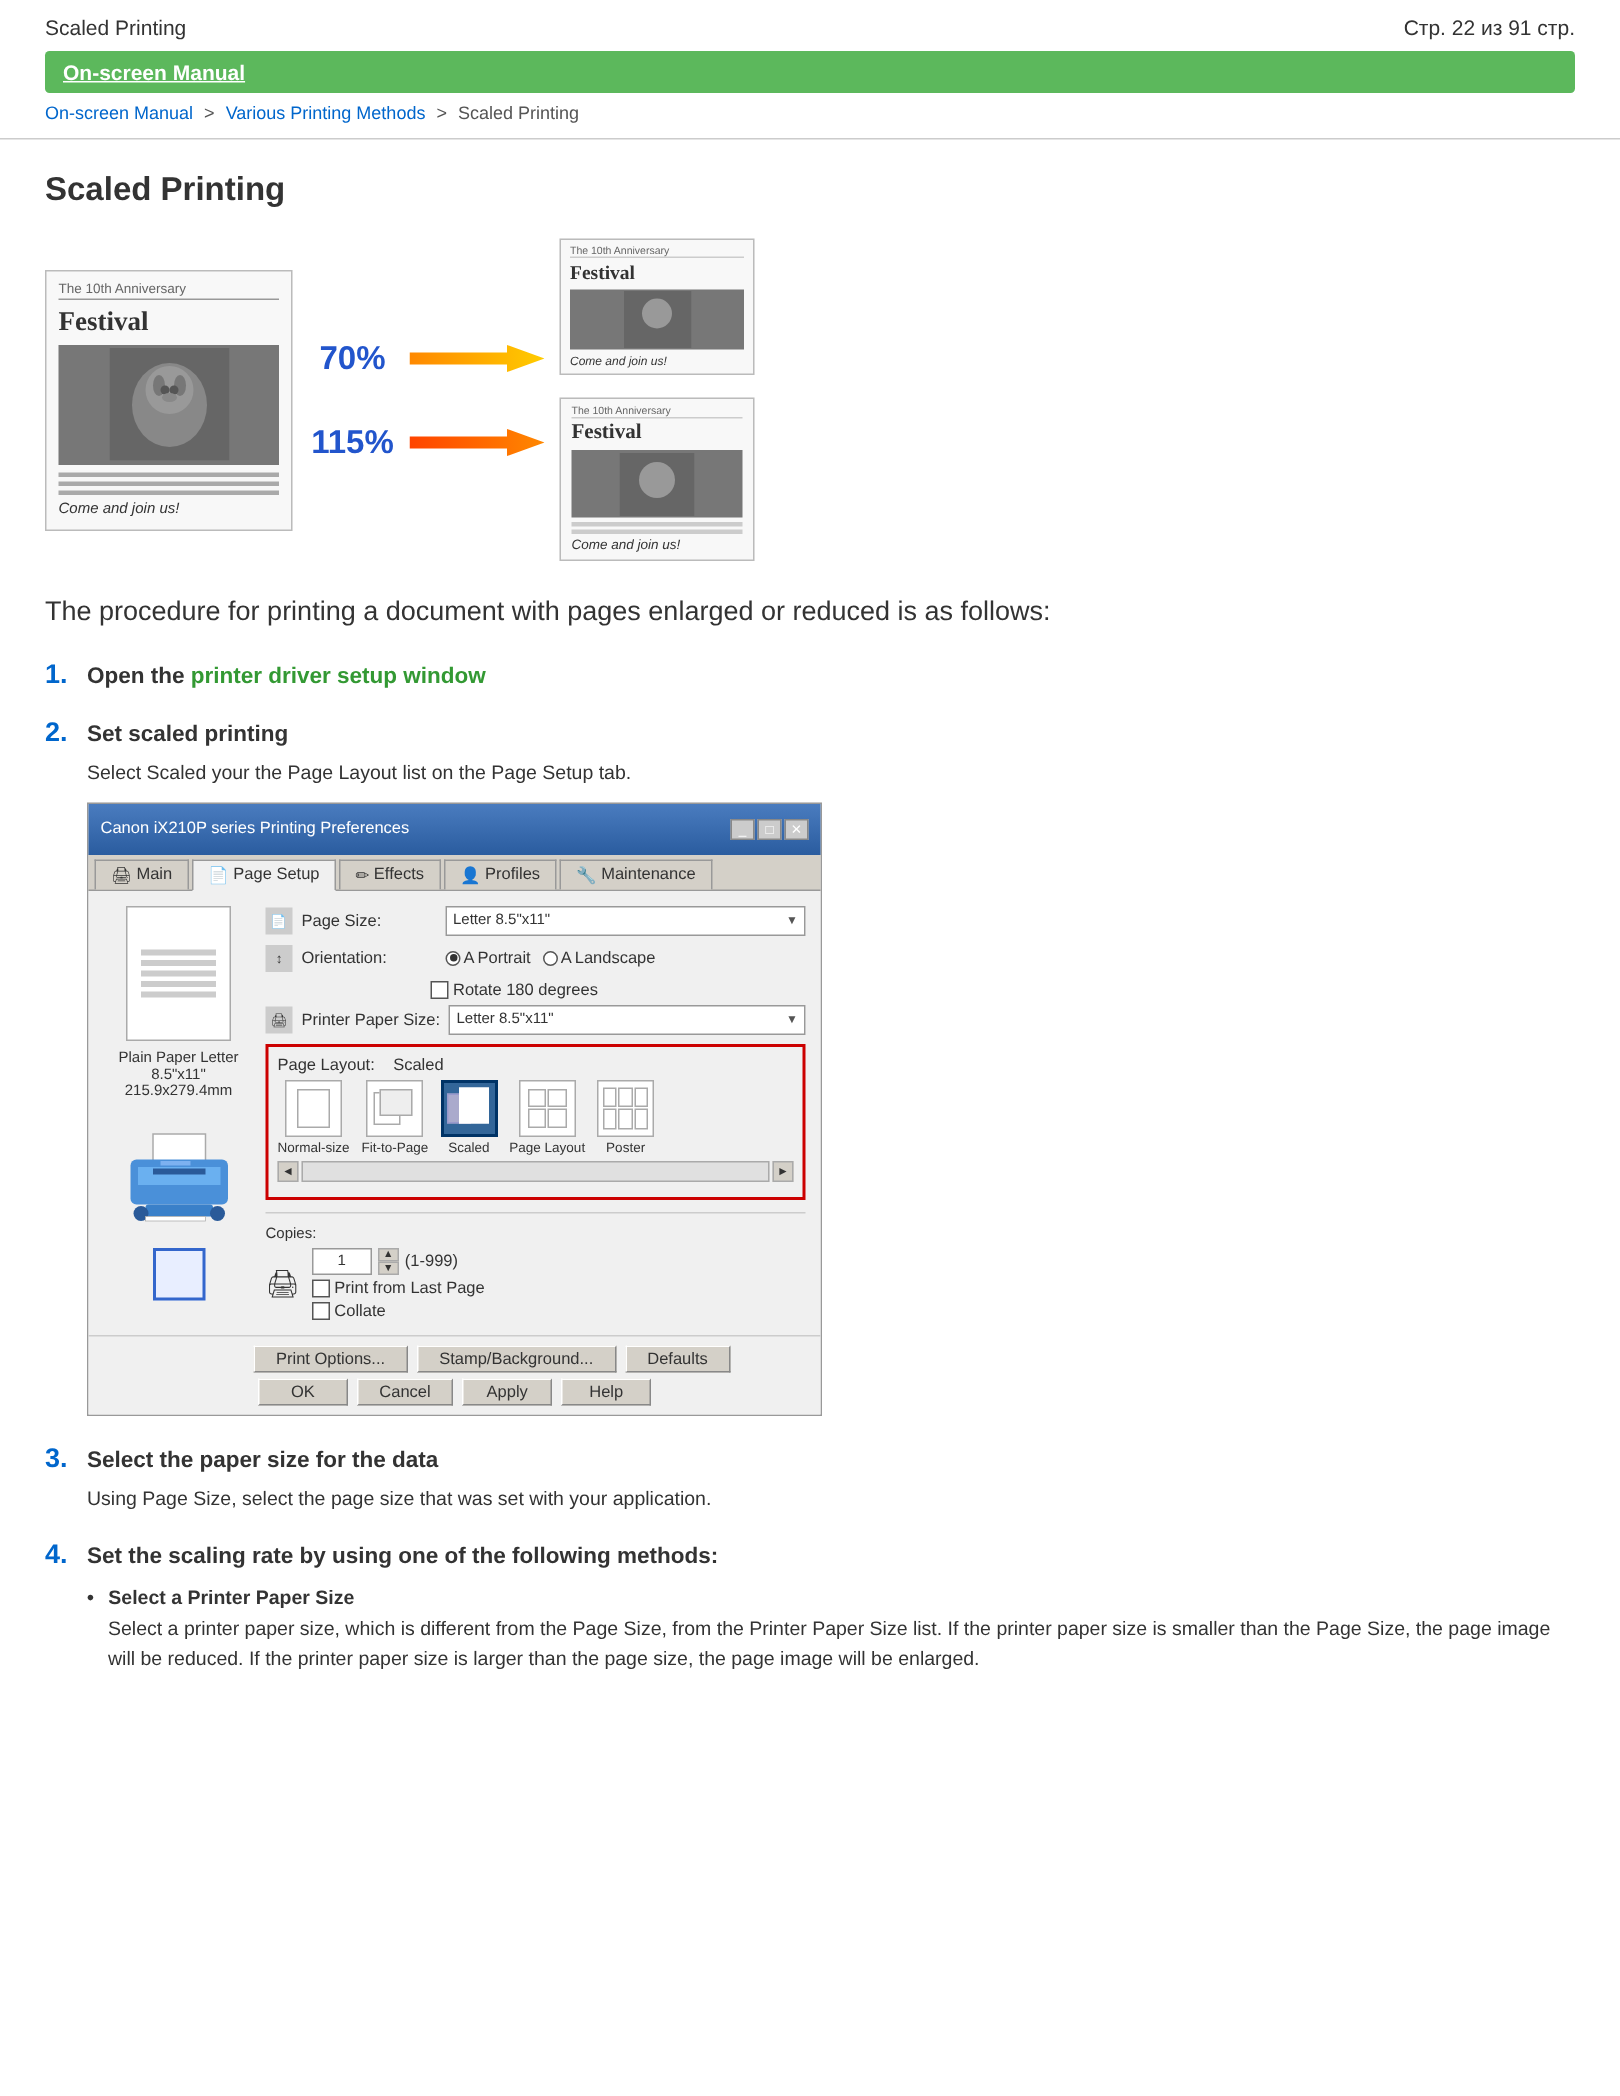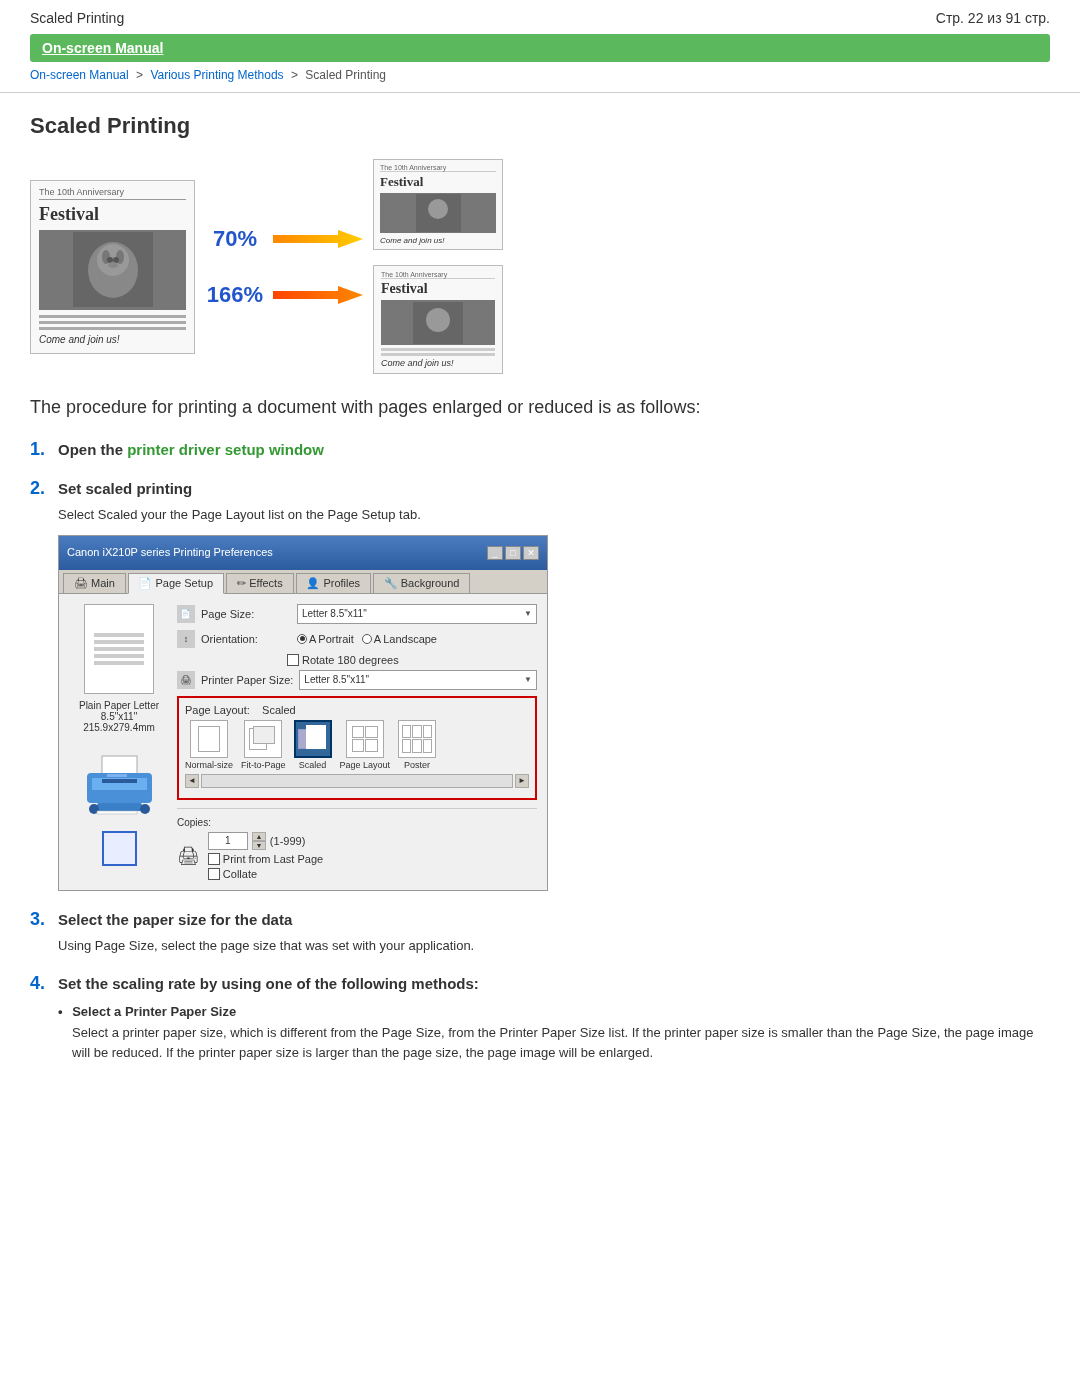--- a/index.html
+++ b/index.html
@@ -630,21 +630,21 @@
             <linearGradient id="arrowGrad1" x1="0%" y1="0%" x2="100%" y2="0%">
               <stop offset="0%" style="stop-color:#ff8800;stop-opacity:1"></stop>
               <stop offset="100%" style="stop-color:#ffcc00;stop-opacity:1"></stop>
             </linearGradient>
           </defs>
           <polygon points="0,7 65,7 65,2 90,11 65,20 65,15 0,15" fill="url(#arrowGrad1)"></polygon>
         </svg>
       </div>
 
       <div class="arrow-row">
-        <span class="percent-label">166%</span>
+        <span class="percent-label">115%</span>
         <svg width="90" height="22" class="arrow-svg">
           <defs>
             <linearGradient id="arrowGrad2" x1="0%" y1="0%" x2="100%" y2="0%">
               <stop offset="0%" style="stop-color:#ff4400;stop-opacity:1"></stop>
               <stop offset="100%" style="stop-color:#ff8800;stop-opacity:1"></stop>
             </linearGradient>
           </defs>
           <polygon points="0,7 65,7 65,2 90,11 65,20 65,15 0,15" fill="url(#arrowGrad2)"></polygon>
         </svg>
       </div>
@@ -723,21 +723,21 @@
         <div class="dialog-tab">
           <span>✏</span>
           <span>Effects</span>
         </div>
         <div class="dialog-tab">
           <span>👤</span>
           <span>Profiles</span>
         </div>
         <div class="dialog-tab">
           <span>🔧</span>
-          <span>Background</span>
+          <span>Maintenance</span>
         </div>
       </div>
 
       <div class="dialog-body">
 
         <div class="dialog-preview">
           <div class="preview-paper">
             <div class="preview-lines">
               <div class="preview-line"></div>
               <div class="preview-line"></div>
@@ -906,20 +906,33 @@
                   <div class="checkbox-box"></div>
                   <span>Collate</span>
                 </div>
               </div>
             </div>
           </div>
 
         </div>
       </div>
 
+      <div class="dialog-footer">
+        <div class="footer-row1">
+          <div class="dlg-btn">Print Options...</div>
+          <div class="dlg-btn">Stamp/Background...</div>
+          <div class="dlg-btn">Defaults</div>
+        </div>
+        <div class="footer-row2">
+          <div class="dlg-btn">OK</div>
+          <div class="dlg-btn">Cancel</div>
+          <div class="dlg-btn">Apply</div>
+          <div class="dlg-btn">Help</div>
+        </div>
+      </div>
 
     </div>
   </div>
 
   <div class="step">
     <div class="step-header">
       <span class="step-number">3.</span>
       <span class="step-title">Select the paper size for the data</span>
     </div>
     <div class="step-body">Using Page Size, select the page size that was set with your application.</div>

